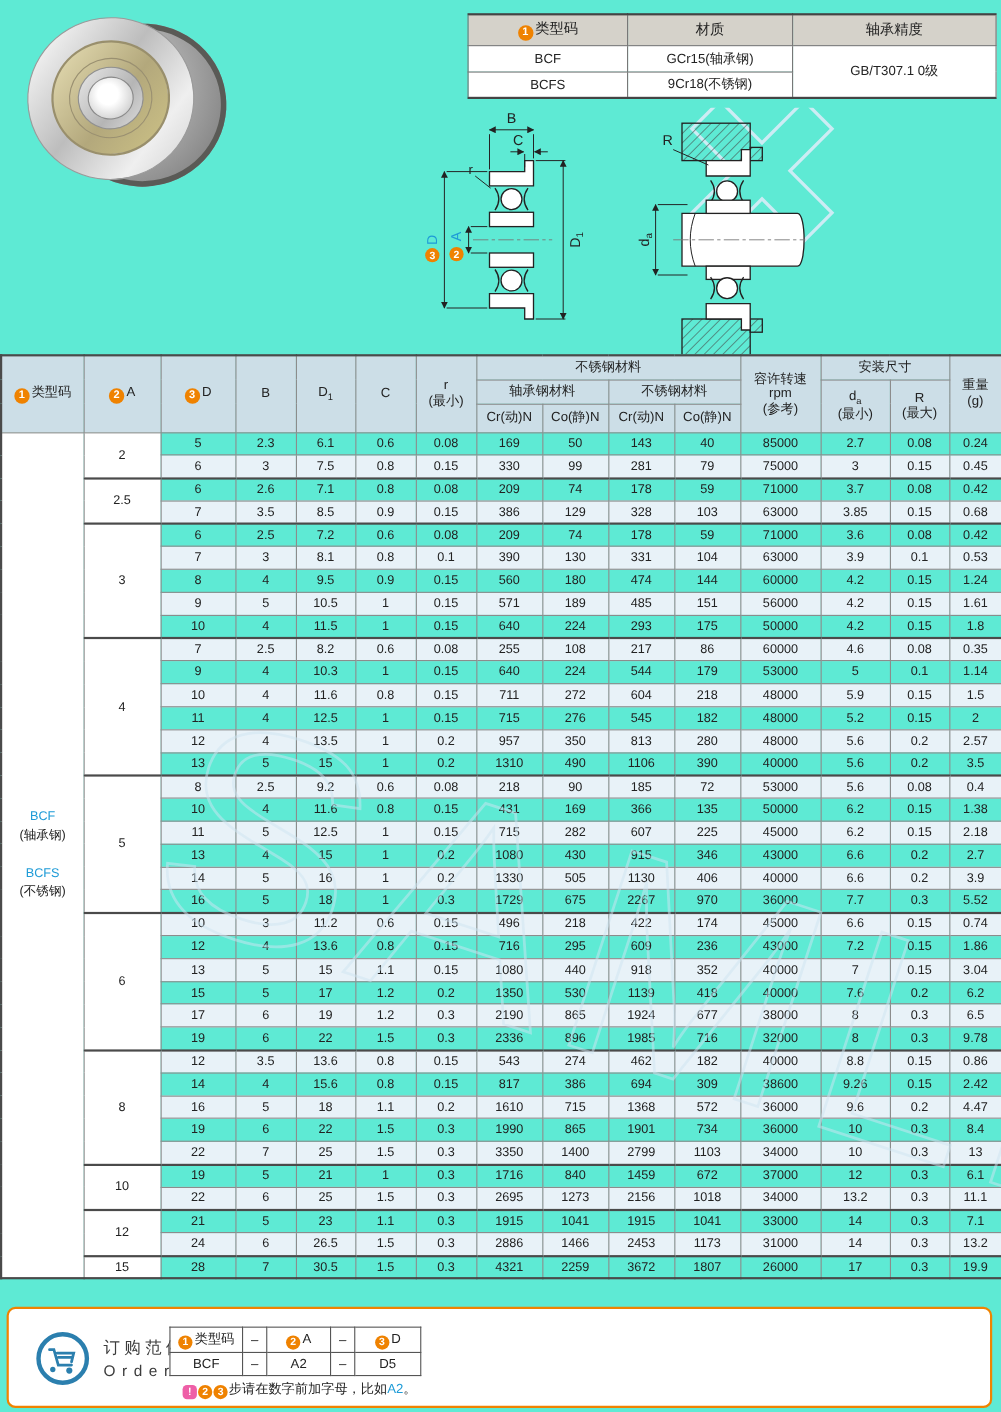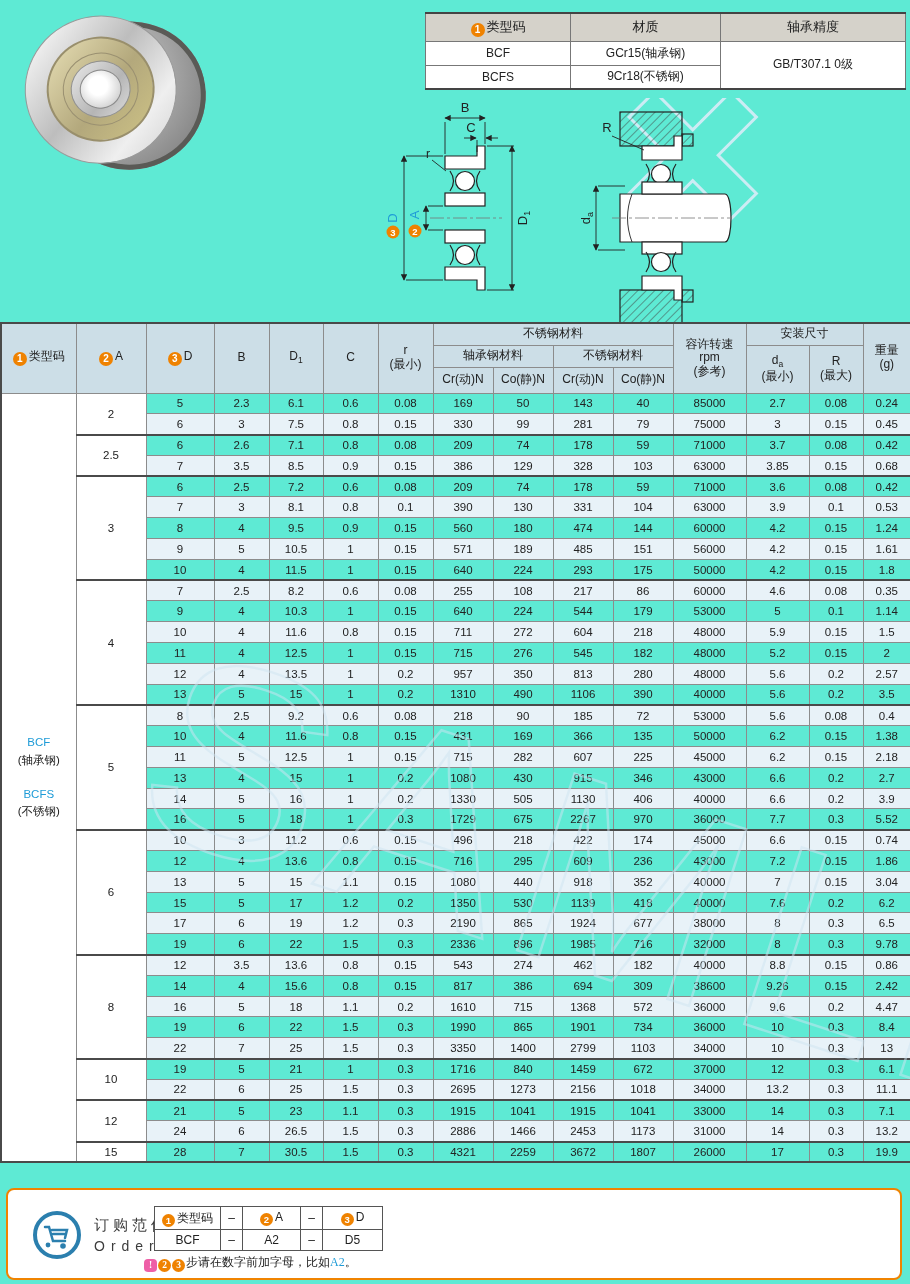--- a/index.html
+++ b/index.html
@@ -65,21 +65,21 @@
   .order-box { position:absolute; left:6px; top:1188px; width:896px; height:92px;
                border:2px solid #f08300; border-radius:8px; background:#fff; }
   .cart-circle { position:absolute; left:24px; top:20px; width:50px; height:50px; }
   .order-title-cn { position:absolute; left:86px; top:26px; font-size:15px; letter-spacing:4px; color:#3c3c3c; }
   .order-title-en { position:absolute; left:86px; top:48px; font-size:14px; letter-spacing:6px; color:#3c3c3c; }
   .order-table { position:absolute; left:146px; top:16px; border-collapse:collapse; table-layout:fixed; }
   .order-table th, .order-table td { border:1.5px solid #555; text-align:center; font-weight:normal;
         color:#222; background:#fff; }
   .order-table th { height:23px; font-size:12px; }
   .order-table td { height:21px; font-size:12px; }
-  .order-note { position:absolute; left:136px; top:64px; font-size:12px; color:#222;font-family:Liberation Serif, serif; }
+  .order-note { position:absolute; left:158px; top:64px; font-size:12px; color:#222; }
   .order-note .badge { margin-right:1px; }
 </style>
 </head>
 <body>
 
 <div class="page">
 
   <div class="photo">
     <div class="ph-flange"></div>
     <div class="ph-outer"></div>

